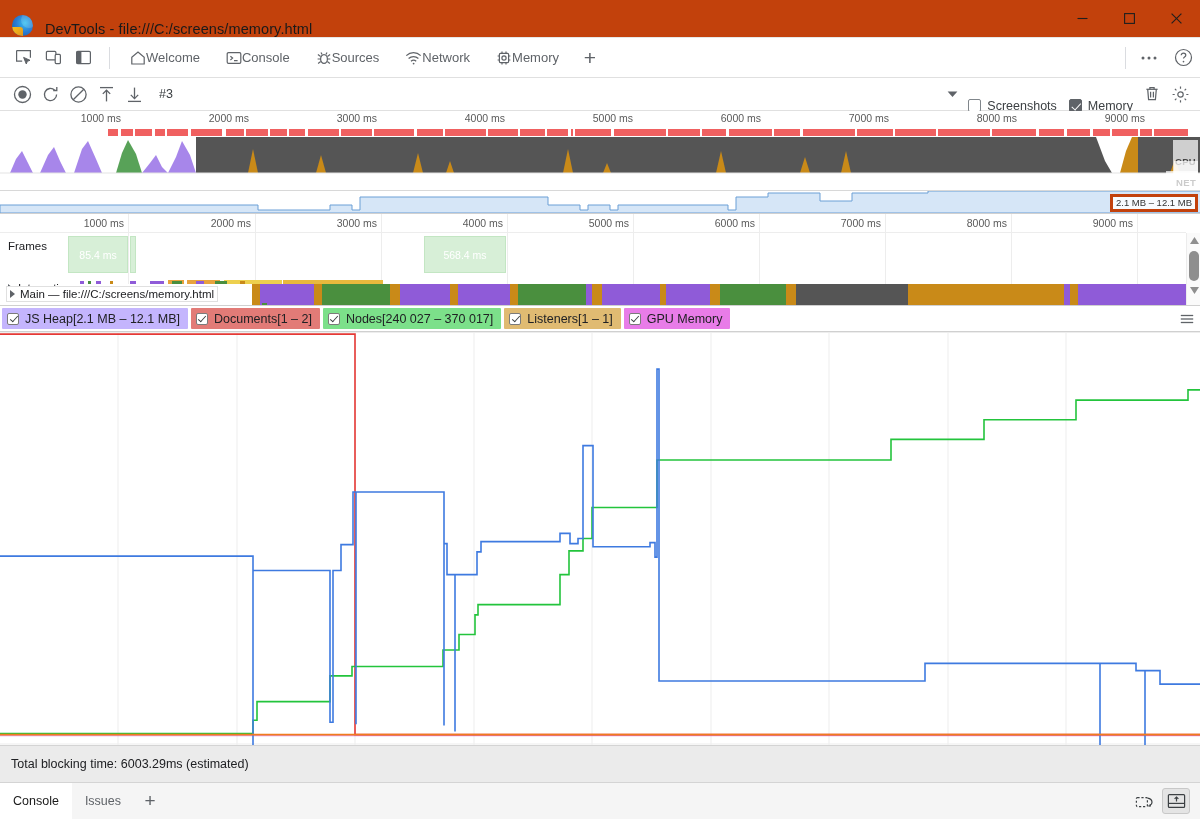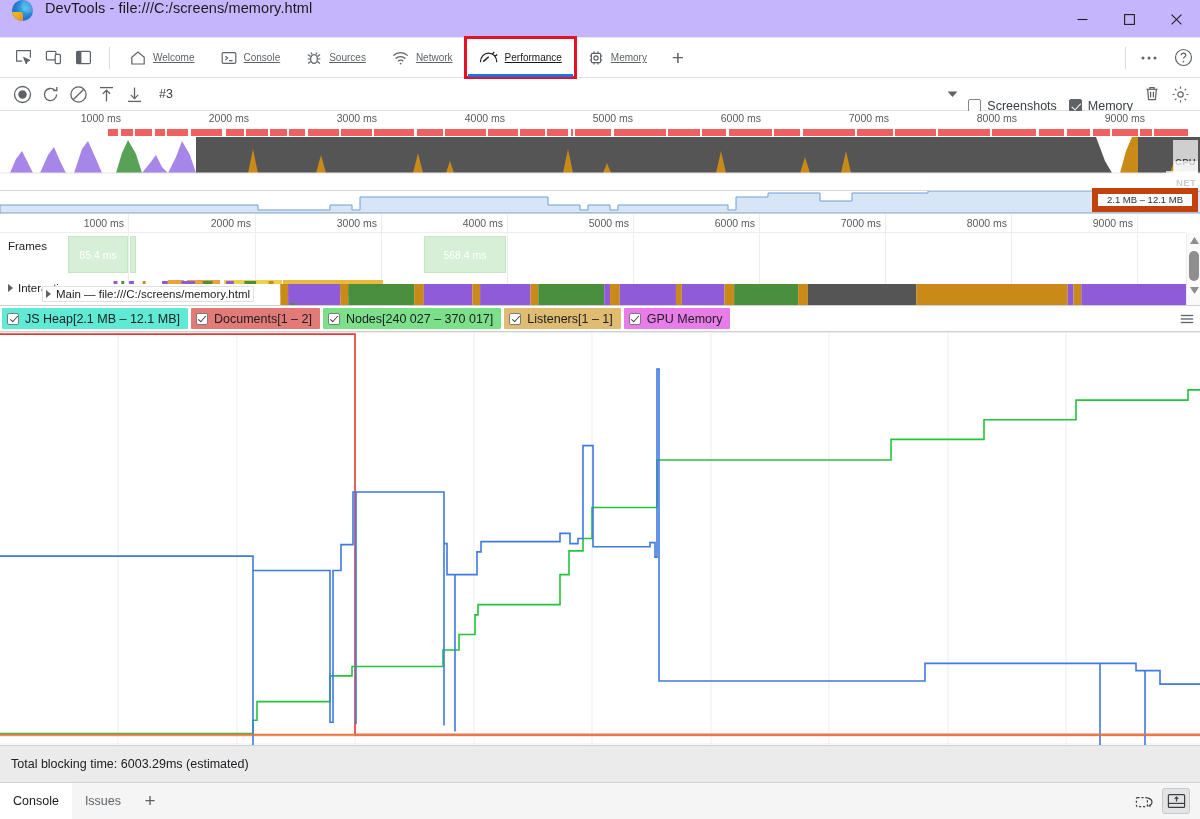--- a/index.html
+++ b/index.html
@@ -8,22 +8,22 @@
     width: 1200px; height: 819px;
     font-family: "Liberation Sans", sans-serif;
     background: #ffffff;
     overflow: hidden;
   }
   body { display: flex; flex-direction: column; }
 
   
   .titlebar {
     height: 38px; flex: 0 0 38px;
-    display: flex; align-items: flex-start;
-    background: #c4b5fd;
+    display: flex; align-items: flex-end;
+    background: #c2410c;
     border-bottom: 1px solid #e6e6e6;
     position: relative;
   }
   .tb-icon { width: 22px; height: 22px; margin-left: 12px; position: relative; flex: 0 0 22px; }
   .edge-logo {
     width: 21px; height: 21px; border-radius: 50%;
     background: radial-gradient(circle at 62% 38%, #35c1f1 0%, #2b7cd3 48%, #0f5ba5 100%);
     position: relative; overflow: hidden;
   }
   .edge-logo::after {
@@ -61,23 +61,23 @@
     width: 30px; height: 30px; display: flex;
     align-items: center; justify-content: center;
     color: #5f6368; border-radius: 4px;
   }
   .tb-sep {
     width: 1px; height: 22px; background: #dadce0;
     align-self: center; margin: 0 7px;
   }
   .tabs { display: flex; align-items: stretch; }
   .tab {
-    display: flex; align-items: center; gap: 7px;
-    padding: 0 13px; color: #5f6368; font-size: 10px;
-    position: relative; white-space: nowrap; text-decoration: underline;
+    display: flex; align-items: center; gap: 0;
+    padding: 0 13px; color: #5f6368; font-size: 13px;
+    position: relative; white-space: nowrap;
   }
   .tab.selected { color: #1a1a1a; }
   .tab.selected::after {
     content: ""; position: absolute; left: 2px; right: 2px; bottom: 0;
     height: 3px; background: #1a73e8;
   }
   .tab.focus-ring {
     outline: 3px solid #e81123; outline-offset: -1px;
     background: #ffffff; z-index: 4;
   }
@@ -142,21 +142,21 @@
   }
   .ovw-canvas { position: absolute; left: 0; right: 0; top: 0; bottom: 0; }
   .ovw-side {
     position: absolute; right: 2px; font-size: 9.5px;
     font-weight: bold; color: #444; letter-spacing: .3px;
     background: rgba(255,255,255,.72); padding: 16px 2px; line-height: 11px;
   }
   .heap-badge {
     position: absolute; right: 2px; bottom: 1px;
     font-size: 9.5px; color: #333; background: rgba(255,255,255,.82);
-    padding: 0 9px; border: 6px solid #c2410c; line-height: 12px;
+    padding: 0 3px; border: 3px solid #c2410c; line-height: 12px;
   }
 
   
   .tracks {
     flex: 0 0 92px; position: relative;
     background: #fff; border-bottom: 1px solid #d0d0d0; overflow: hidden;
   }
   .trk-ruler {
     position: absolute; left: 0; right: 14px; top: 0; height: 19px;
     border-bottom: 1px solid #ededed;
@@ -338,30 +338,20 @@
     <div class="tab">
       <span class="tab-icon">
         <svg width="17" height="16" viewBox="0 0 17 16" fill="none" stroke="currentColor" stroke-width="1.25">
           <path d="M1.3 5.6C3.3 3.7 5.8 2.6 8.5 2.6s5.2 1.1 7.2 3"></path>
           <path d="M3.6 8.5c1.4-1.3 3.1-2 4.9-2s3.5.7 4.9 2"></path>
           <path d="M6 11.3c.8-.7 1.7-1.1 2.6-1.1s1.8.4 2.6 1.1"></path>
           <circle cx="8.6" cy="13.6" r=".9" fill="currentColor" stroke="none"></circle>
         </svg>
       </span>
       <span>Network</span>
-    </div>
-    <div class="tab selected focus-ring">
-      <span class="tab-icon">
-        <svg width="19" height="16" viewBox="0 0 19 16" fill="none" stroke="currentColor" stroke-width="1.25">
-          <path d="M1.4 12.2C1.4 6.9 5.1 3 9.6 3s8.2 3.9 8.2 9.2"></path>
-          <path d="M4.2 11.6l5.6-4.8" stroke-width="1.5"></path>
-          <path d="M13.2 4.3l2.1-2.4M15.8 6.1l2.4-1.5"></path>
-        </svg>
-      </span>
-      <span>Performance</span>
     </div>
     <div class="tab">
       <span class="tab-icon">
         <svg width="16" height="16" viewBox="0 0 16 16" fill="none" stroke="currentColor" stroke-width="1.2">
           <rect x="3.4" y="3.4" width="9.2" height="9.2" rx="1"></rect>
           <circle cx="8" cy="8" r="2.1"></circle>
           <path d="M6 1.6v1.8M10 1.6v1.8M6 12.6v1.8M10 12.6v1.8M1.6 6h1.8M1.6 10h1.8M12.6 6h1.8M12.6 10h1.8"></path>
         </svg>
       </span>
       <span>Memory</span>
@@ -585,21 +575,21 @@
   <div class="trk-row" style="top:63px; height:21px;padding-left:36px;">
     <div style="position:absolute;left:168px;top:3px;width:16px;height:15px;background:#e8a33d;"></div>
     <div style="position:absolute;left:187px;top:3px;width:33px;height:15px;background:#e8a33d;"></div>
     <div style="position:absolute;left:224px;top:3px;width:58px;height:15px;background:#edd04e;"></div>
     <div style="position:absolute;left:283px;top:3px;width:100px;height:15px;background:#e8b93d;"></div>
     <div class="trk-name">
       <span class="tri"></span><span>Interactions</span>
     </div>
   </div>
 
-  <div class="trk-row" style="top:67px; height:25px;margin-left:36px;">
+  <div class="trk-row" style="top:67px; height:25px;">
     <svg viewBox="0 0 1186 25" preserveAspectRatio="none" style="display:block;width:100%;height:25px">
       <g>
         <rect x="80" y="0" width="4" height="3" fill="#8f5bd8"></rect>
           <rect x="88" y="0" width="3" height="3" fill="#4a8f3e"></rect>
         <rect x="96" y="0" width="5" height="3" fill="#8f5bd8"></rect>
           <rect x="110" y="0" width="3" height="3" fill="#c98a18"></rect>
         <rect x="130" y="0" width="6" height="3" fill="#8f5bd8"></rect>
           <rect x="150" y="0" width="14" height="3" fill="#8f5bd8"></rect>
         <rect x="172" y="0" width="10" height="3" fill="#4a8f3e"></rect>
           <rect x="196" y="0" width="8" height="3" fill="#8f5bd8"></rect>
@@ -653,21 +643,21 @@
     <div class="sb-thumb"></div>
     <div class="sb-arrow" style="top:51px">
       <svg width="9" height="7" viewBox="0 0 9 7" fill="#8e8e8e">
           <path d="M4.5 7L0 0h9z"></path>
         </svg>
     </div>
   </div>
 </div>
 
 <div class="legend">
-  <div class="lg-chip" style="background:#5eead4">
+  <div class="lg-chip" style="background:#c4b5fd">
     <span class="lg-box"></span>
     <span>JS Heap[2.1 MB – 12.1 MB]</span>
   </div>
   <div class="lg-chip" style="background:#e27b77">
     <span class="lg-box"></span>
     <span>Documents[1 – 2]</span>
   </div>
   <div class="lg-chip" style="background:#7ce08a">
     <span class="lg-box"></span>
     <span>Nodes[240 027 – 370 017]</span>

